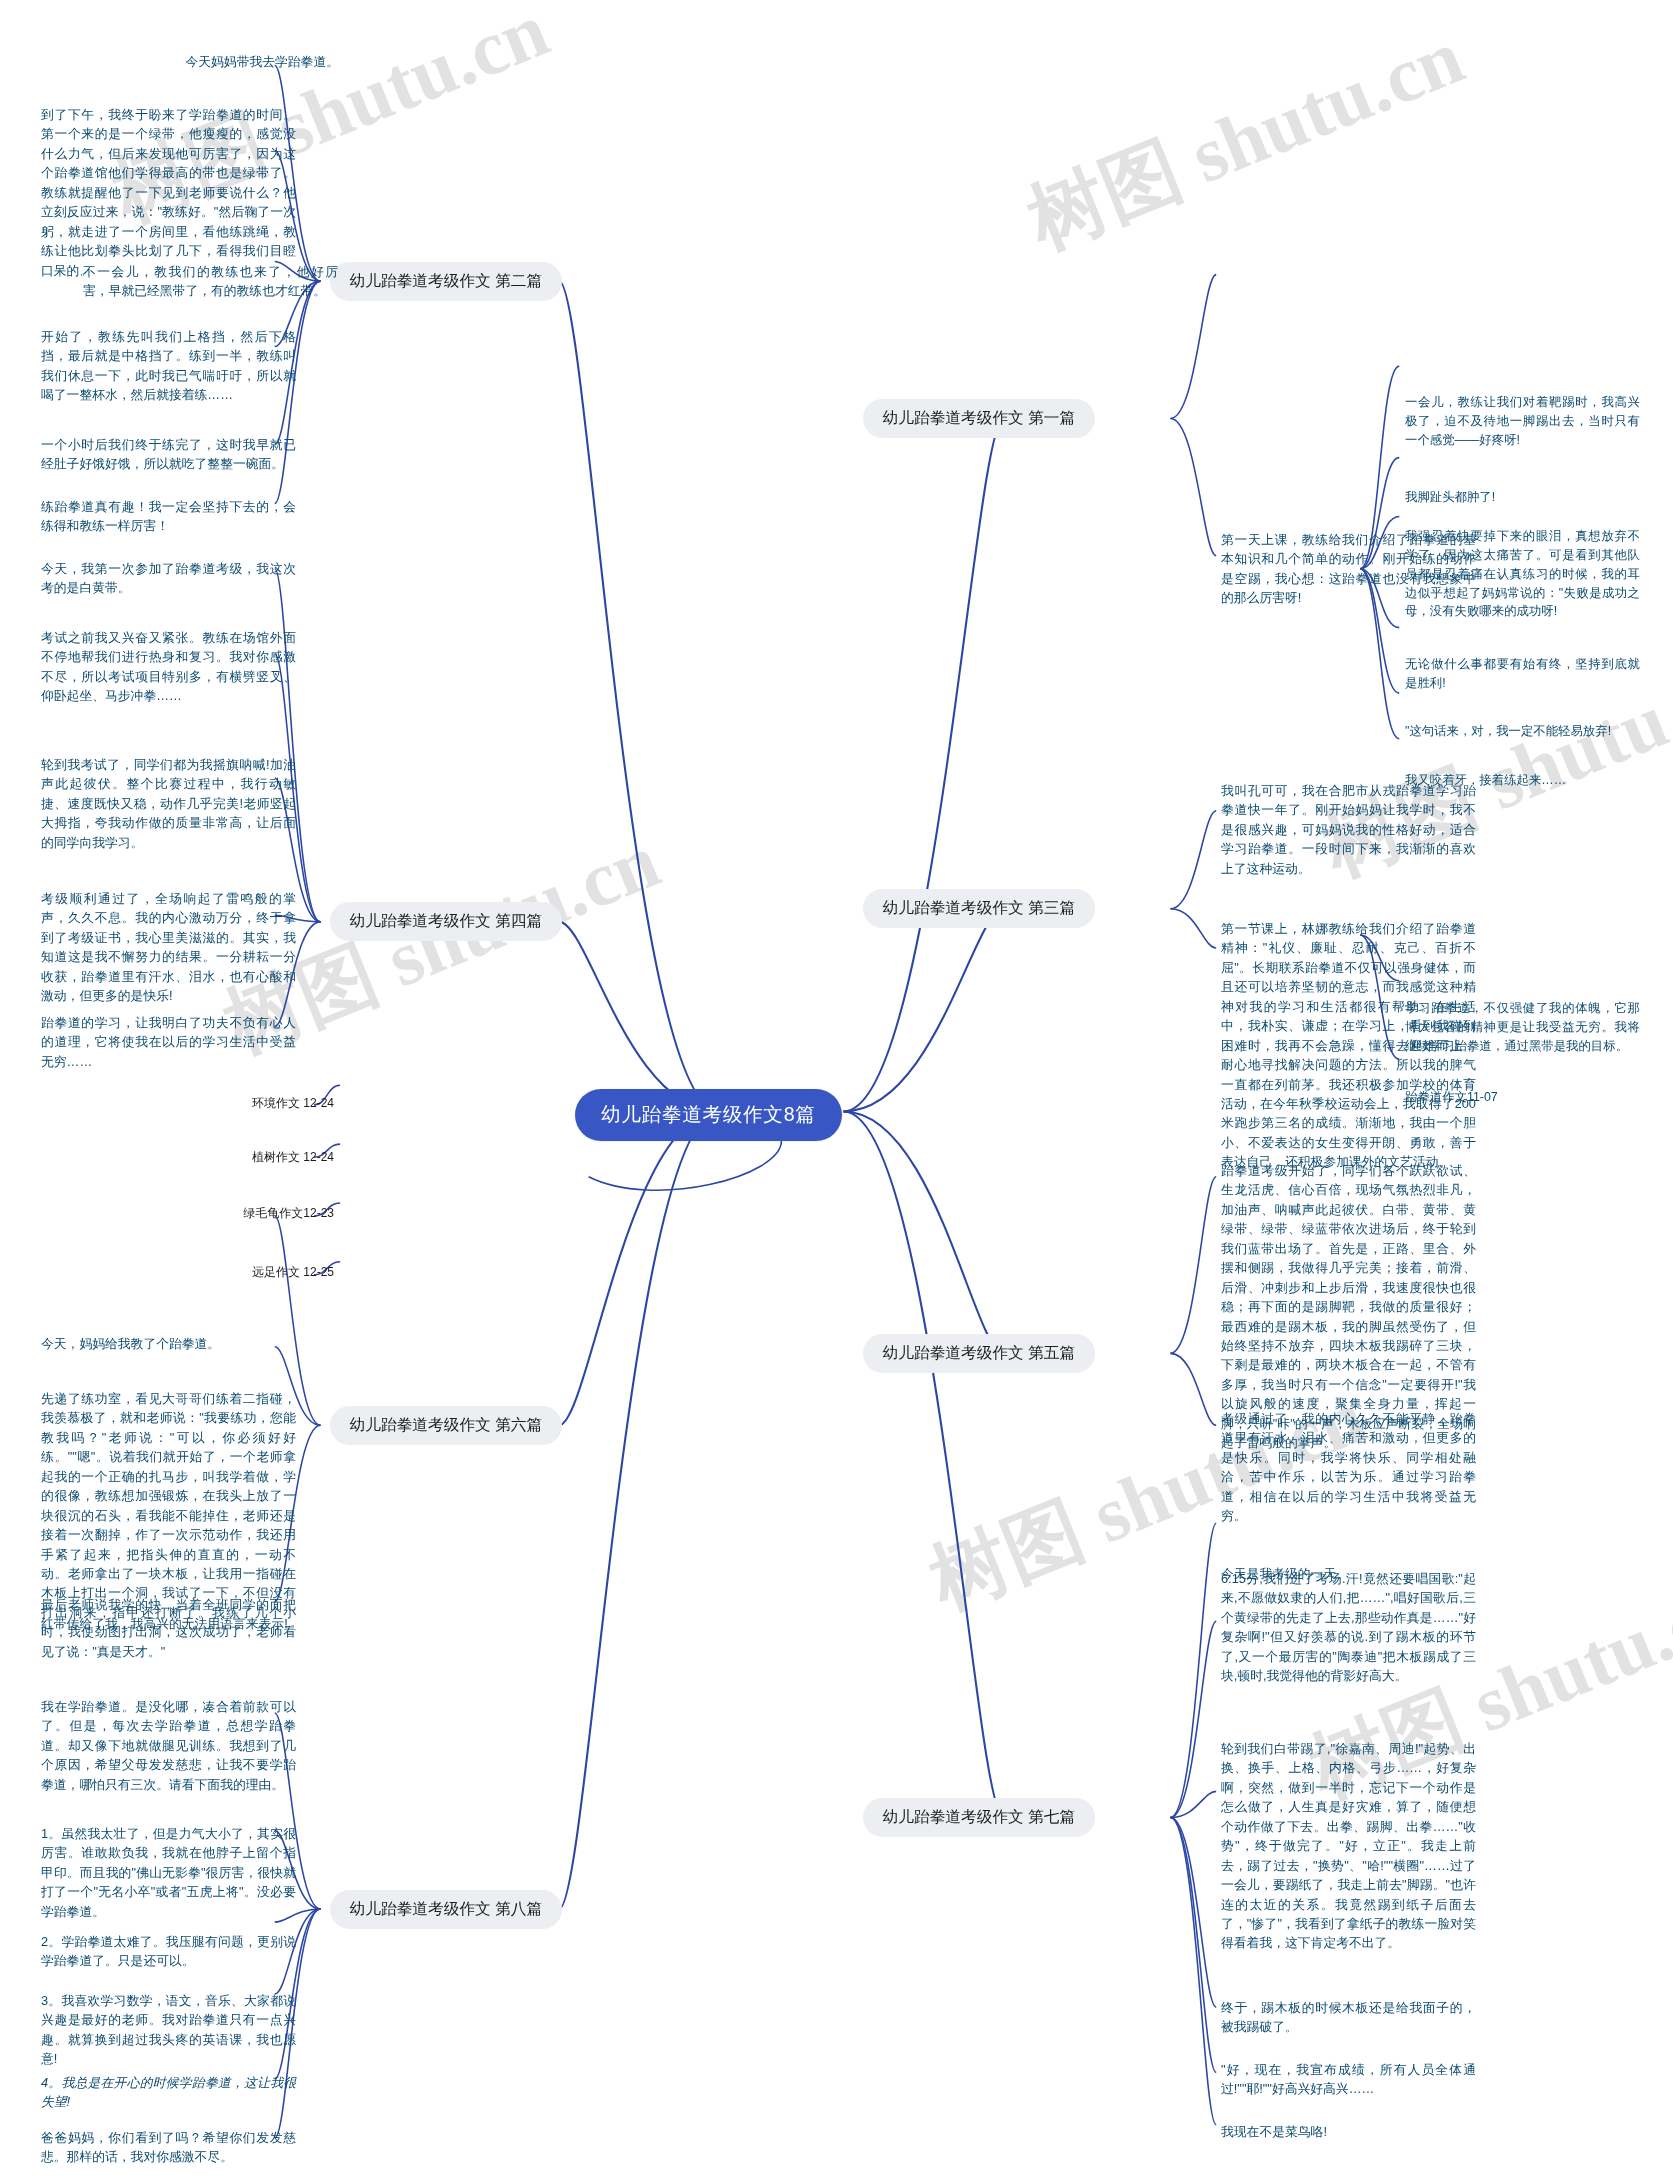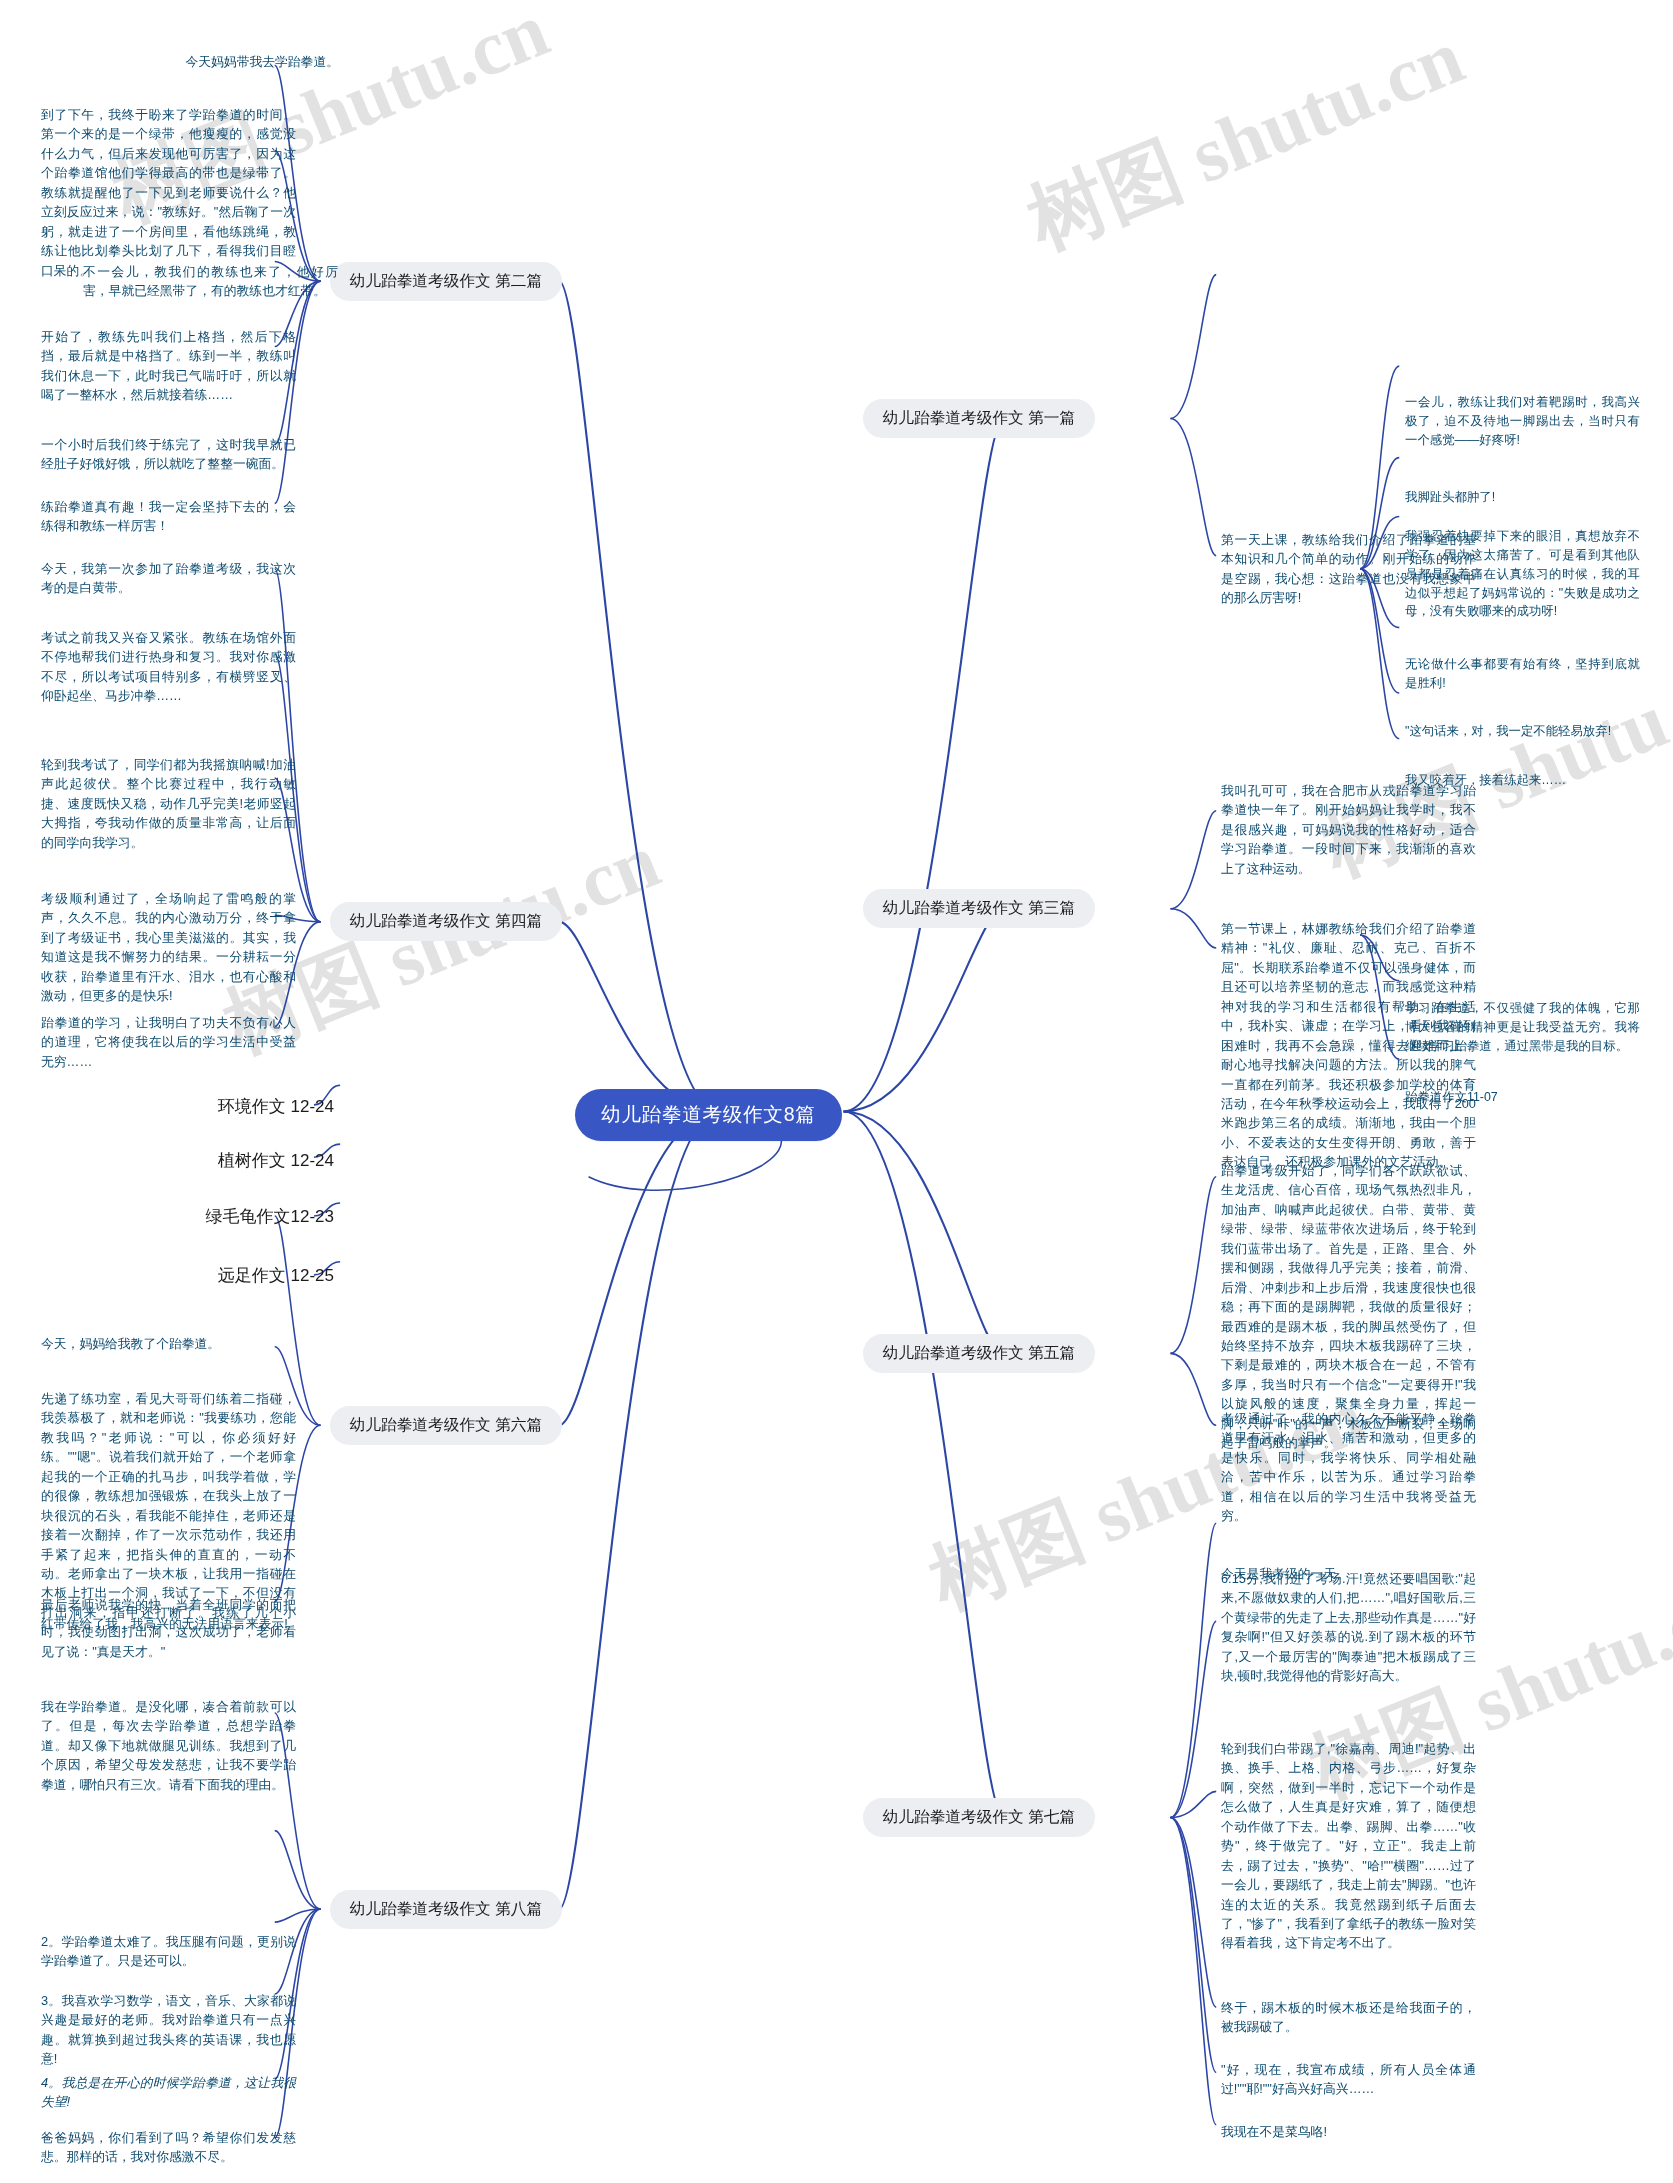--- a/index.html
+++ b/index.html
@@ -65,21 +65,21 @@
   .leaf {
     color: #0c4a6e;
     font-size: 12.8px;
     line-height: 1.52;
     text-align: justify;
     word-break: break-all;
   }
   .leaf.small { font-size: 12.4px; margin-top: 37px; }
   .linkitem {
     color: #1b1b1b;
-    font-size: 17px;
+    font-size: 12px;
     white-space: nowrap;
     text-align: right;
   }
   .leaf.nowrap { white-space: nowrap; word-break: normal; }
 </style>
 </head>
 <body>
 
 <div id="canvas">
 
@@ -187,20 +187,21 @@
   <div class="node linkitem" style="left:157px; top:1095px; width:177px;">环境作文 12-24</div>
   <div class="node linkitem" style="left:157px; top:1149px; width:177px;">植树作文 12-24</div>
   <div class="node linkitem" style="left:157px; top:1205px; width:177px;">绿毛龟作文12-23</div>
   <div class="node linkitem" style="left:157px; top:1264px; width:177px;">远足作文 12-25</div>
 
   <div class="node leaf" style="left:41px; top:1334px; width:255px;">今天，妈妈给我教了个跆拳道。</div>
   <div class="node leaf" style="left:41px; top:1389px; width:255px;">先递了练功室，看见大哥哥们练着二指碰，我羡慕极了，就和老师说："我要练功，您能教我吗？"老师说："可以，你必须好好练。""嗯"。说着我们就开始了，一个老师拿起我的一个正确的扎马步，叫我学着做，学的很像，教练想加强锻炼，在我头上放了一块很沉的石头，看我能不能掉住，老师还是接着一次翻掉，作了一次示范动作，我还用手紧了起来，把指头伸的直直的，一动不动。老师拿出了一块木板，让我用一指碰在木板上打出一个洞，我试了一下，不但没有打出洞来，指甲还打断了。我练了几个小时，我使劲图打出洞，这次成功了，老师看见了说："真是天才。"</div>
   <div class="node leaf" style="left:41px; top:1595px; width:255px;">最后老师说我学的快，当着全班同学的面把红带传给了我，我高兴的无法用语言来表示!</div>
 
   <div class="node leaf" style="left:41px; top:1697px; width:255px;">我在学跆拳道。是没化哪，凑合着前款可以了。但是，每次去学跆拳道，总想学跆拳道。却又像下地就做腿见训练。我想到了几个原因，希望父母发发慈悲，让我不要学跆拳道，哪怕只有三次。请看下面我的理由。</div>
+  <div class="node leaf" style="left:41px; top:1824px; width:255px;">1。虽然我太壮了，但是力气大小了，其实很厉害。谁敢欺负我，我就在他脖子上留个指甲印。而且我的"佛山无影拳"很厉害，很快就打了一个"无名小卒"或者"五虎上将"。没必要学跆拳道。</div>
   <div class="node leaf" style="left:41px; top:1932px; width:255px;">2。学跆拳道太难了。我压腿有问题，更别说学跆拳道了。只是还可以。</div>
   <div class="node leaf" style="left:41px; top:1991px; width:255px;">3。我喜欢学习数学，语文，音乐、大家都说兴趣是最好的老师。我对跆拳道只有一点兴趣。就算换到超过我头疼的英语课，我也愿意!</div>
   <div class="node leaf" style="left:41px; top:2073px; width:255px;font-style:italic;">4。我总是在开心的时候学跆拳道，这让我很失望!</div>
   <div class="node leaf" style="left:41px; top:2128px; width:255px;">爸爸妈妈，你们看到了吗？希望你们发发慈悲。那样的话，我对你感激不尽。</div>
 
   <div class="node leaf" style="left:1221px; top:530px; width:255px;">第一天上课，教练给我们介绍了跆拳道的基本知识和几个简单的动作。刚开始练的动作是空踢，我心想：这跆拳道也没有我想象中的那么厉害呀!</div>
 
   <div class="node leaf small" style="left:1405px; top:356px; width:235px;">一会儿，教练让我们对着靶踢时，我高兴极了，迫不及待地一脚踢出去，当时只有一个感觉——好疼呀!</div>
   <div class="node leaf small" style="left:1405px; top:451px; width:235px;">我脚趾头都肿了!</div>
   <div class="node leaf small" style="left:1405px; top:490px; width:235px;">我强忍着快要掉下来的眼泪，真想放弃不学了，因为这太痛苦了。可是看到其他队员都是忍着痛在认真练习的时候，我的耳边似乎想起了妈妈常说的："失败是成功之母，没有失败哪来的成功呀!</div>

